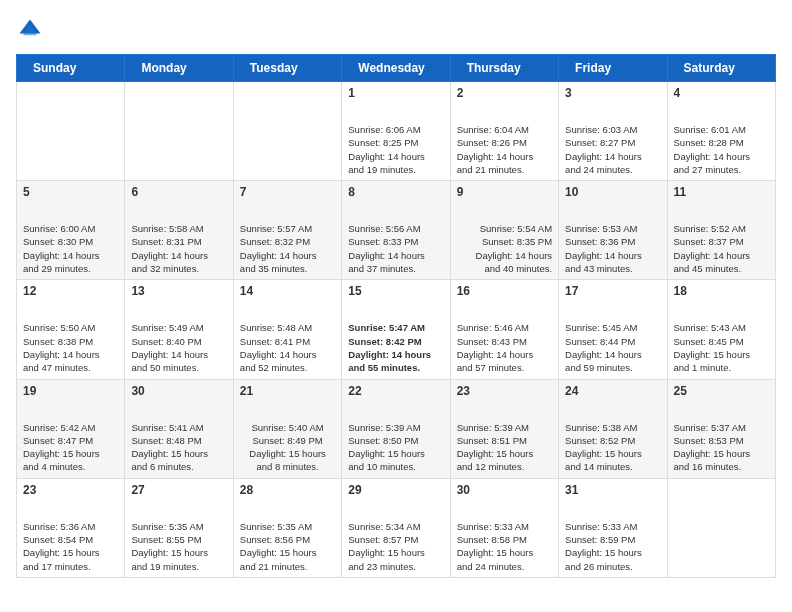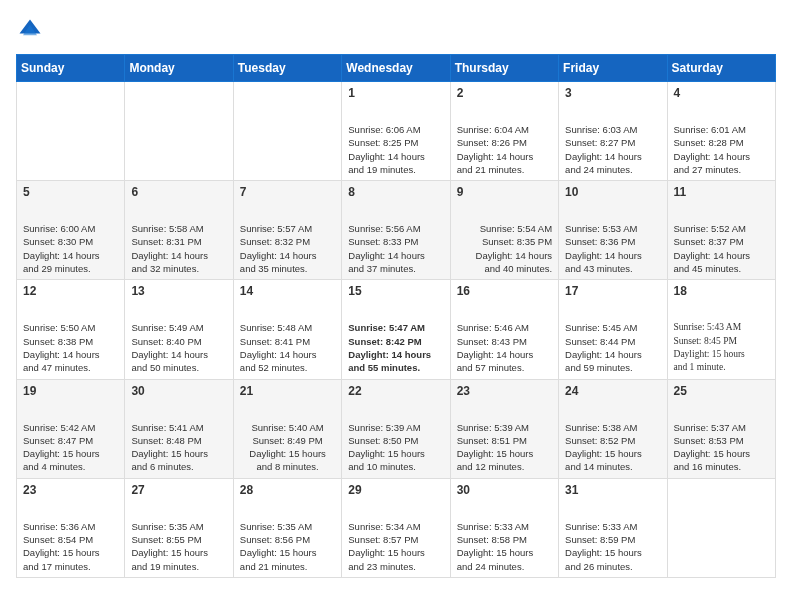--- a/index.html
+++ b/index.html
@@ -47,21 +47,21 @@
     .calendar-table {
       width: 100%;
       border-collapse: collapse;
       border: 1px solid #ccc;
     }
     .calendar-table th {
       background: #1565c0;
       color: #fff;
       font-size: 12px;
       font-weight: bold;
-      padding: 6px 4px;
+      padding: 6px 16px;
       text-align: left;
       border: 1px solid #1976d2;
     }
     .calendar-table td {
       vertical-align: top;
       width: 14.28%;
       padding: 4px 6px;
       font-size: 10px;
       color: #333;
       border: 1px solid #ddd;
@@ -242,21 +242,21 @@
         </td>
         <td>
           <span class="day-number">17</span>
           <div class="day-info" style="white-space: pre-line;">Sunrise: 5:45 AM
 Sunset: 8:44 PM
 Daylight: 14 hours
 and 59 minutes.</div>
         </td>
         <td>
           <span class="day-number">18</span>
-          <div class="day-info" style="white-space: pre-line; font-family: Liberation Serif, serif;">Sunrise: 5:43 AM
+          <div class="day-info" style="white-space: pre-line;">Sunrise: 5:43 AM
 Sunset: 8:45 PM
 Daylight: 15 hours
 and 1 minute.</div>
         </td>
       </tr>
       <tr>
         <td>
           <span class="day-number">19</span>
           <div class="day-info" style="white-space: pre-line;">Sunrise: 5:42 AM
 Sunset: 8:47 PM

